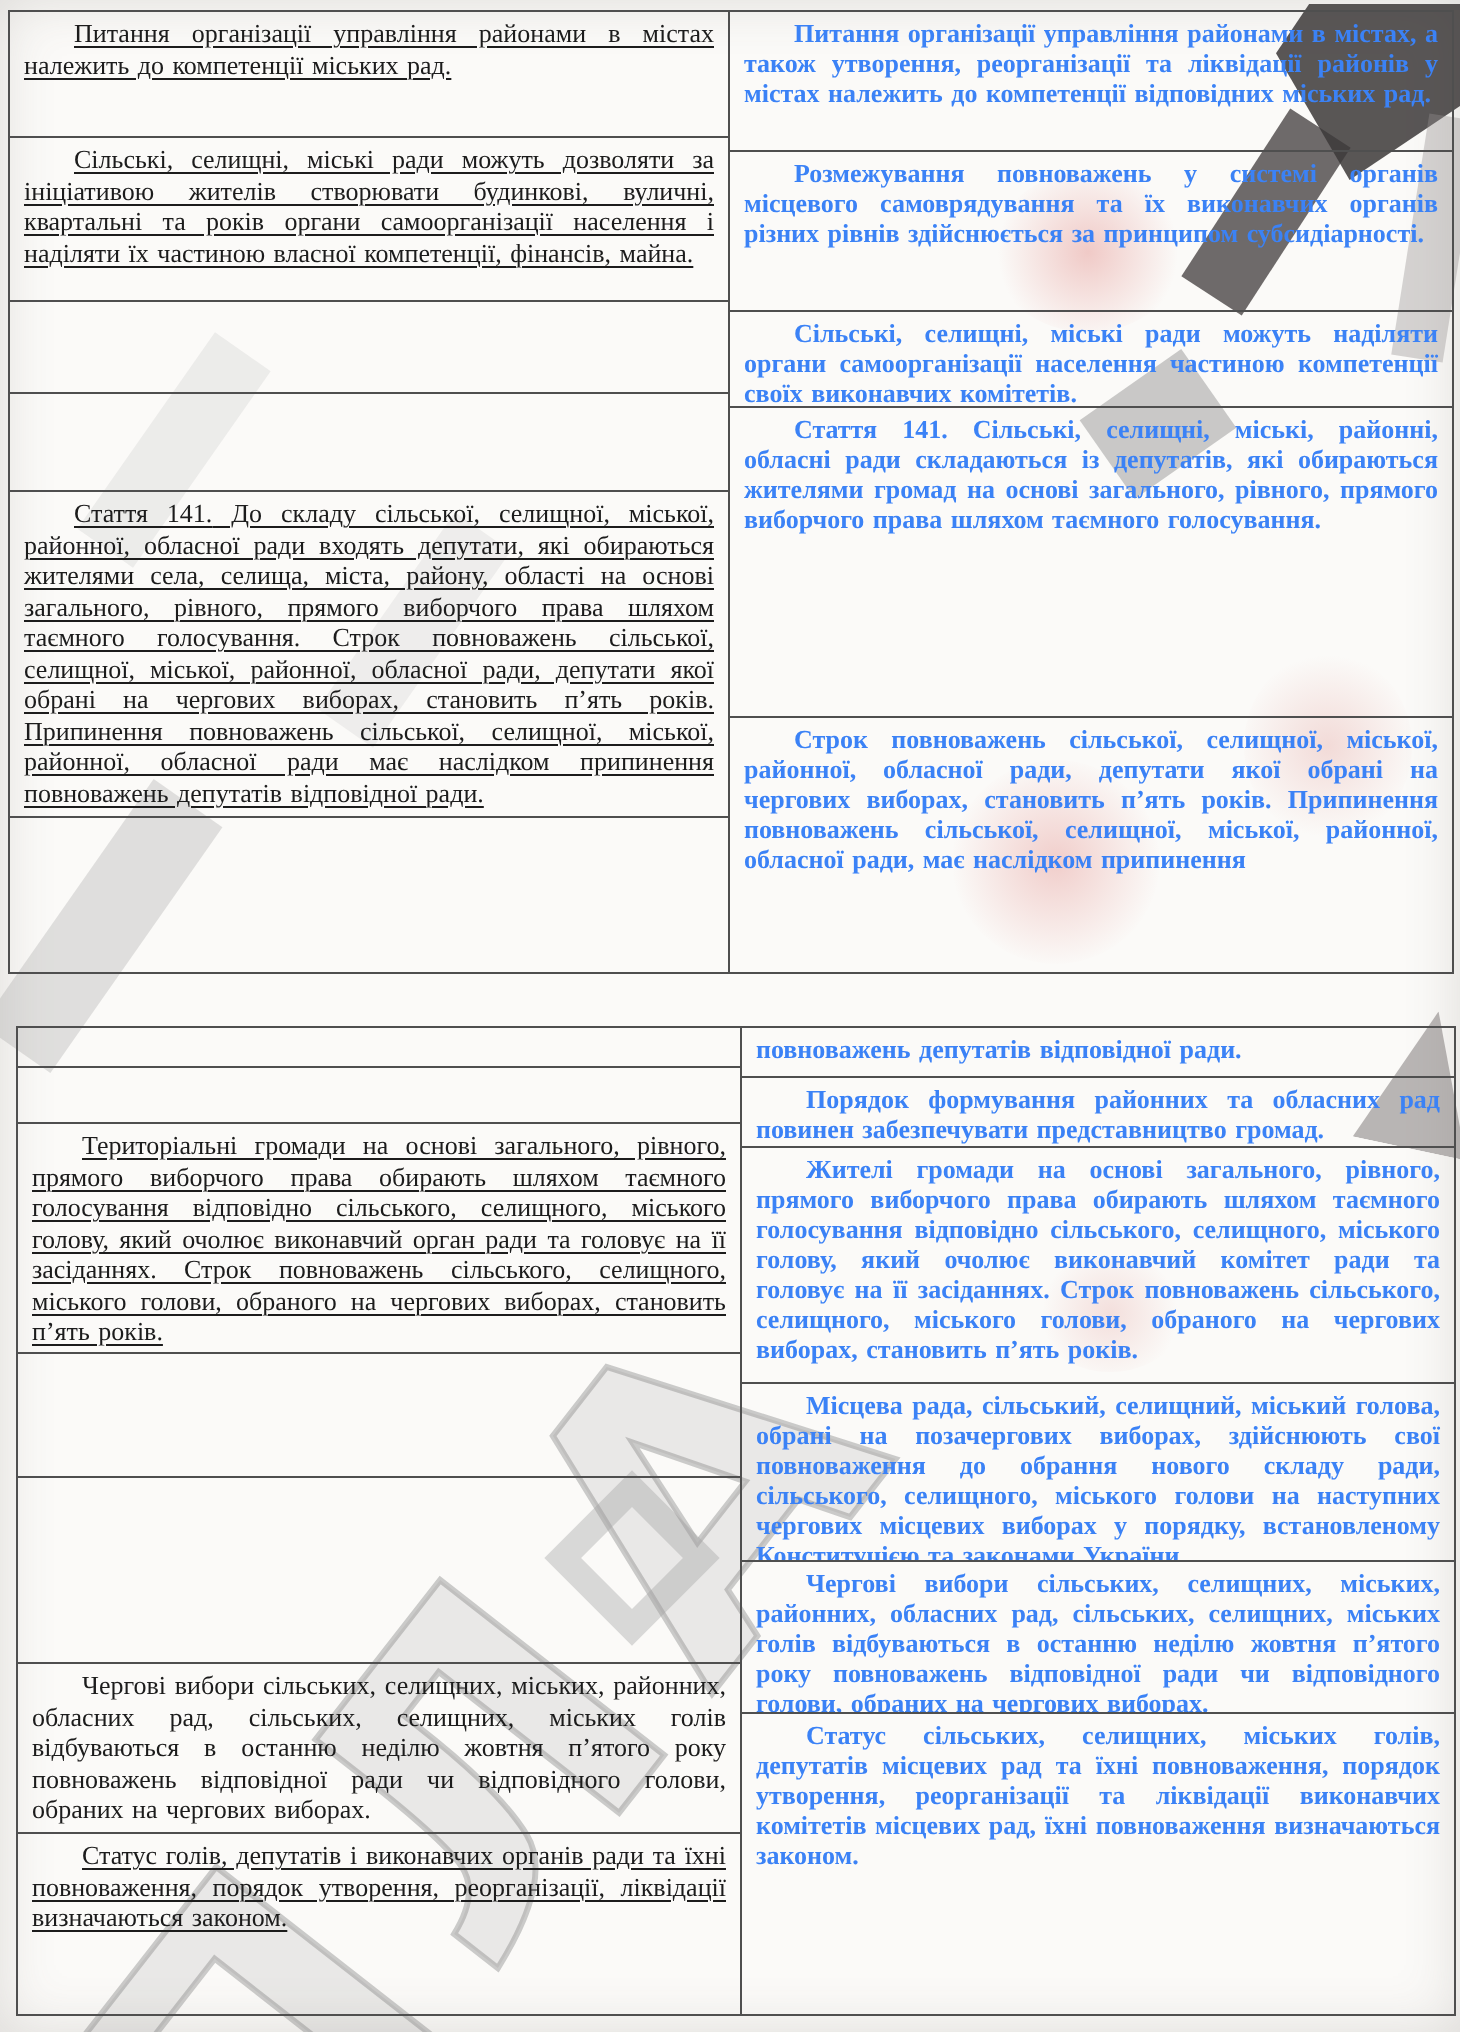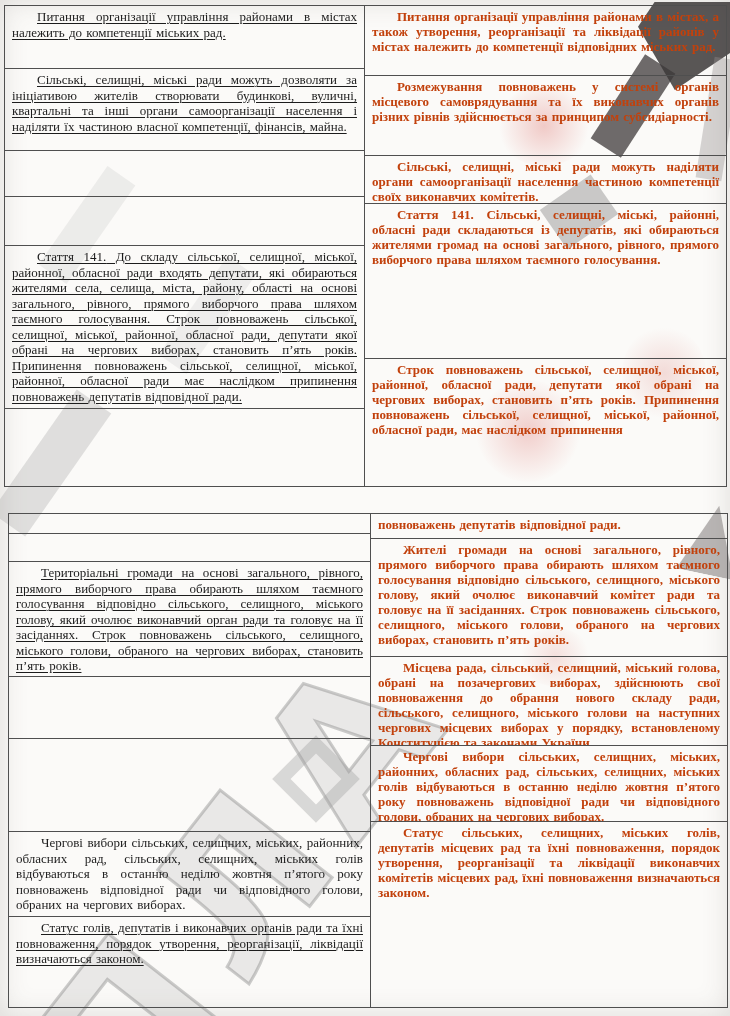--- a/index.html
+++ b/index.html
@@ -77,21 +77,21 @@
   .cell.last{border-bottom:none;}
   .para{
     margin:0;
     font-size:13px;
     line-height:15.5px;
     text-align:justify;
     text-indent:25px;
     color:#1c1c1c;
     word-spacing:1px;
   }
-  .colR .para{font-weight:700;line-height:15px;color:#c2410c;}
+  .colR .para{font-weight:700;line-height:15px;color:#3b82f6;}
   .u{text-decoration:underline;text-decoration-thickness:1px;text-underline-offset:2px;}
   .b{font-weight:400;}
   .noindent{text-indent:0;}
 </style>
 </head>
 <body>
 
 <div class="page">
 
   <div class="wm-layer">
@@ -110,21 +110,21 @@
     <div class="wm blob p3"></div>
     <div class="wm blob p4"></div>
   </div>
 
   <div class="doc-table t1">
     <div class="col colL">
       <div class="cell" style="height:63px">
         <p class="para u">Питання організації управління районами в містах належить до компетенції міських рад.</p>
       </div>
       <div class="cell" style="height:82px">
-        <p class="para u">Сільські, селищні, міські ради можуть дозволяти за ініціативою жителів створювати будинкові, вуличні, квартальні та інші органи самоорганізації населення і наділяти їх частиною власної компетенції, фінансів, майна.</p>
+        <p class="para u">Сільські, селищні, міські ради можуть дозволяти за ініціативою жителів створювати будинкові, вуличні, квартальні та років органи самоорганізації населення і наділяти їх частиною власної компетенції, фінансів, майна.</p>
       </div>
       <div class="cell" style="height:46px"></div>
       <div class="cell" style="height:49px"></div>
       <div class="cell" style="height:163px">
         <p class="para"><span class="b u">Стаття 141.</span><span class="u"> До складу сільської, селищної, міської, районної, обласної ради входять депутати, які обираються жителями села, селища, міста, району, області на основі загального, рівного, прямого виборчого права шляхом таємного голосування. Строк повноважень сільської, селищної, міської, районної, обласної ради, депутати якої обрані на чергових виборах, становить п’ять років. Припинення повноважень сільської, селищної, міської, районної, обласної ради має наслідком припинення повноважень депутатів відповідної ради.</span></p>
       </div>
       <div class="cell last" style="height:79px"></div>
     </div>
     <div class="col colR">
       <div class="cell" style="height:70px">
@@ -158,20 +158,23 @@
         <p class="para">Чергові вибори сільських, селищних, міських, районних, обласних рад, сільських, селищних, міських голів відбуваються в останню неділю жовтня п’ятого року повноважень відповідної ради чи відповідного голови, обраних на чергових виборах.</p>
       </div>
       <div class="cell last" style="height:92px">
         <p class="para u">Статус голів, депутатів і виконавчих органів ради та їхні повноваження, порядок утворення, реорганізації, ліквідації визначаються законом.</p>
       </div>
     </div>
     <div class="col colR">
       <div class="cell" style="height:25px">
         <p class="para noindent">повноважень депутатів відповідної ради.</p>
       </div>
+      <div class="cell" style="height:35px">
+        <p class="para">Порядок формування районних та обласних рад повинен забезпечувати представництво громад.</p>
+      </div>
       <div class="cell" style="height:118px">
         <p class="para">Жителі громади на основі загального, рівного, прямого виборчого права обирають шляхом таємного голосування відповідно сільського, селищного, міського голову, який очолює виконавчий комітет ради та головує на її засіданнях. Строк повноважень сільського, селищного, міського голови, обраного на чергових виборах, становить п’ять років.</p>
       </div>
       <div class="cell" style="height:89px">
         <p class="para">Місцева рада, сільський, селищний, міський голова, обрані на позачергових виборах, здійснюють свої повноваження до обрання нового складу ради, сільського, селищного, міського голови на наступних чергових місцевих виборах у порядку, встановленому Конституцією та законами України.</p>
       </div>
       <div class="cell" style="height:76px">
         <p class="para">Чергові вибори сільських, селищних, міських, районних, обласних рад, сільських, селищних, міських голів відбуваються в останню неділю жовтня п’ятого року повноважень відповідної ради чи відповідного голови, обраних на чергових виборах.</p>
       </div>
       <div class="cell last" style="height:85px">

